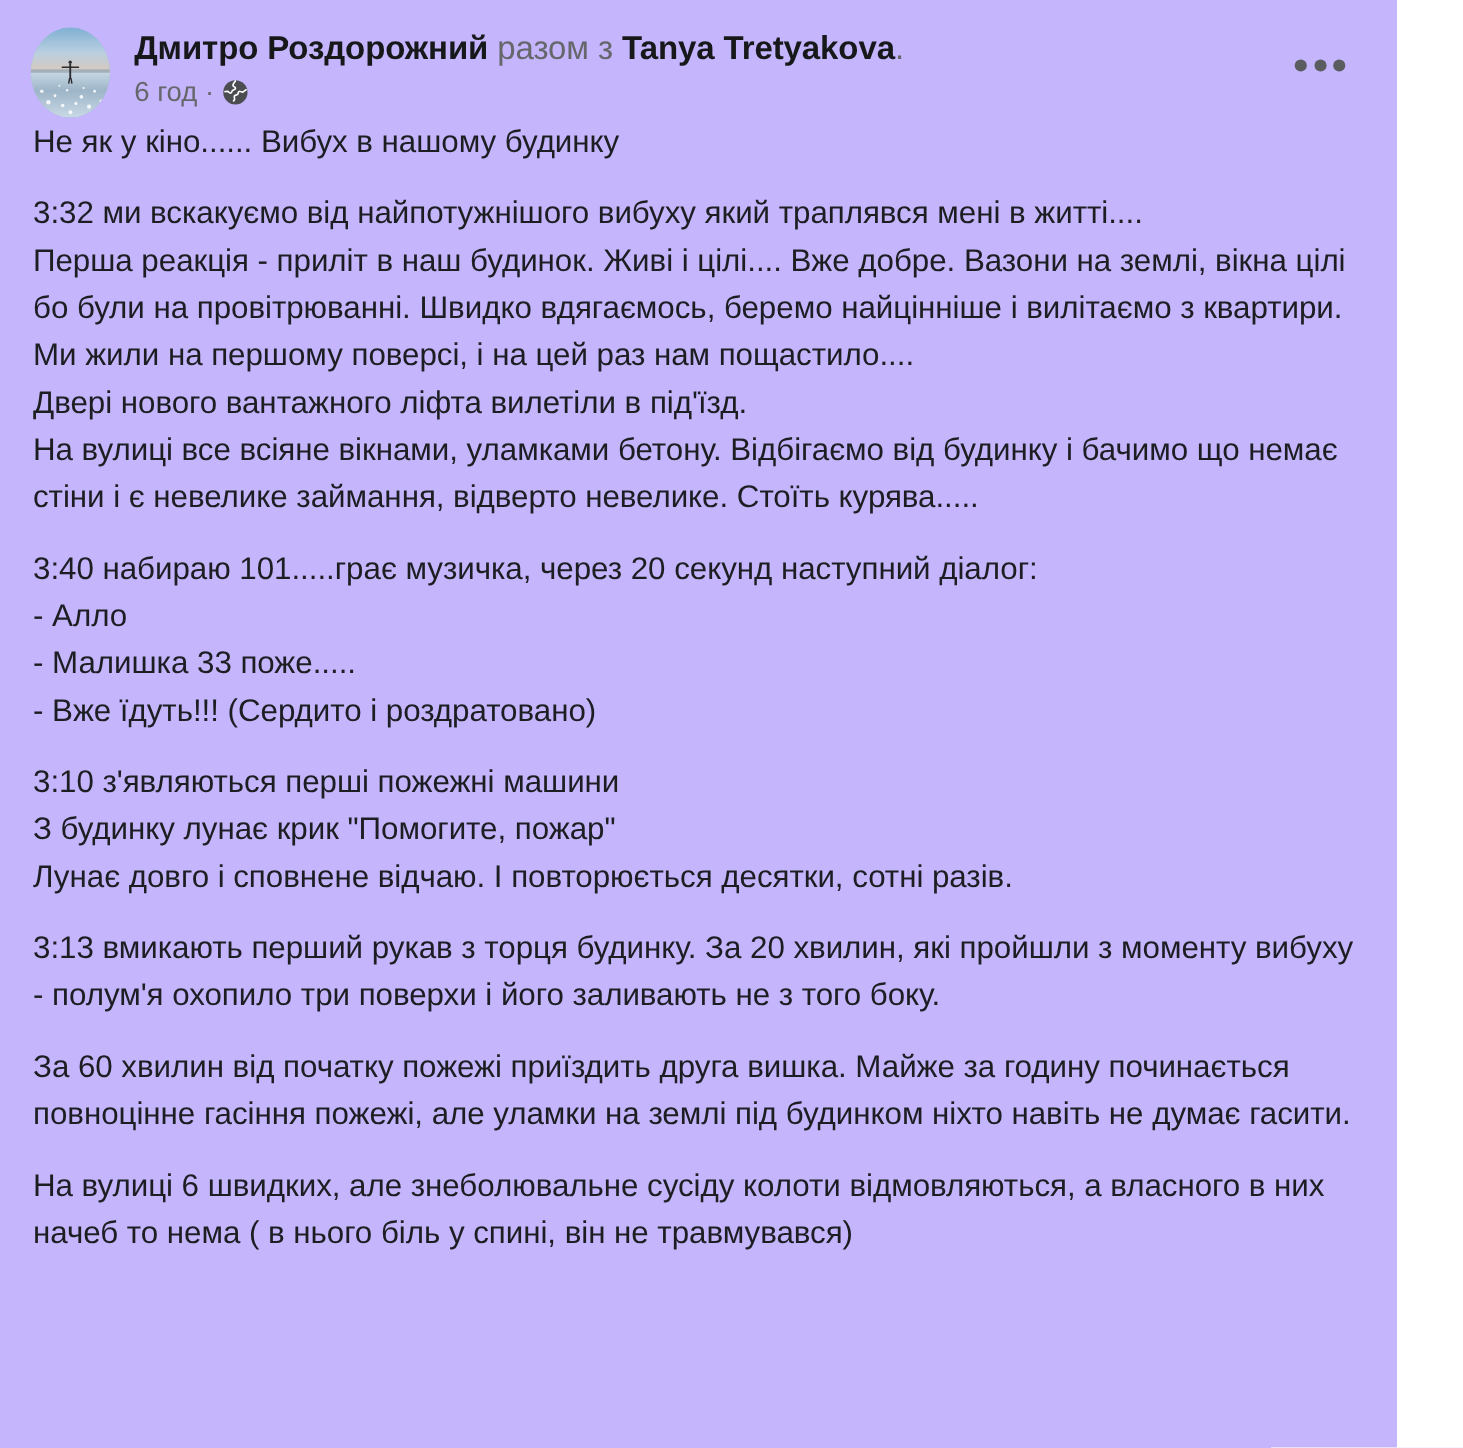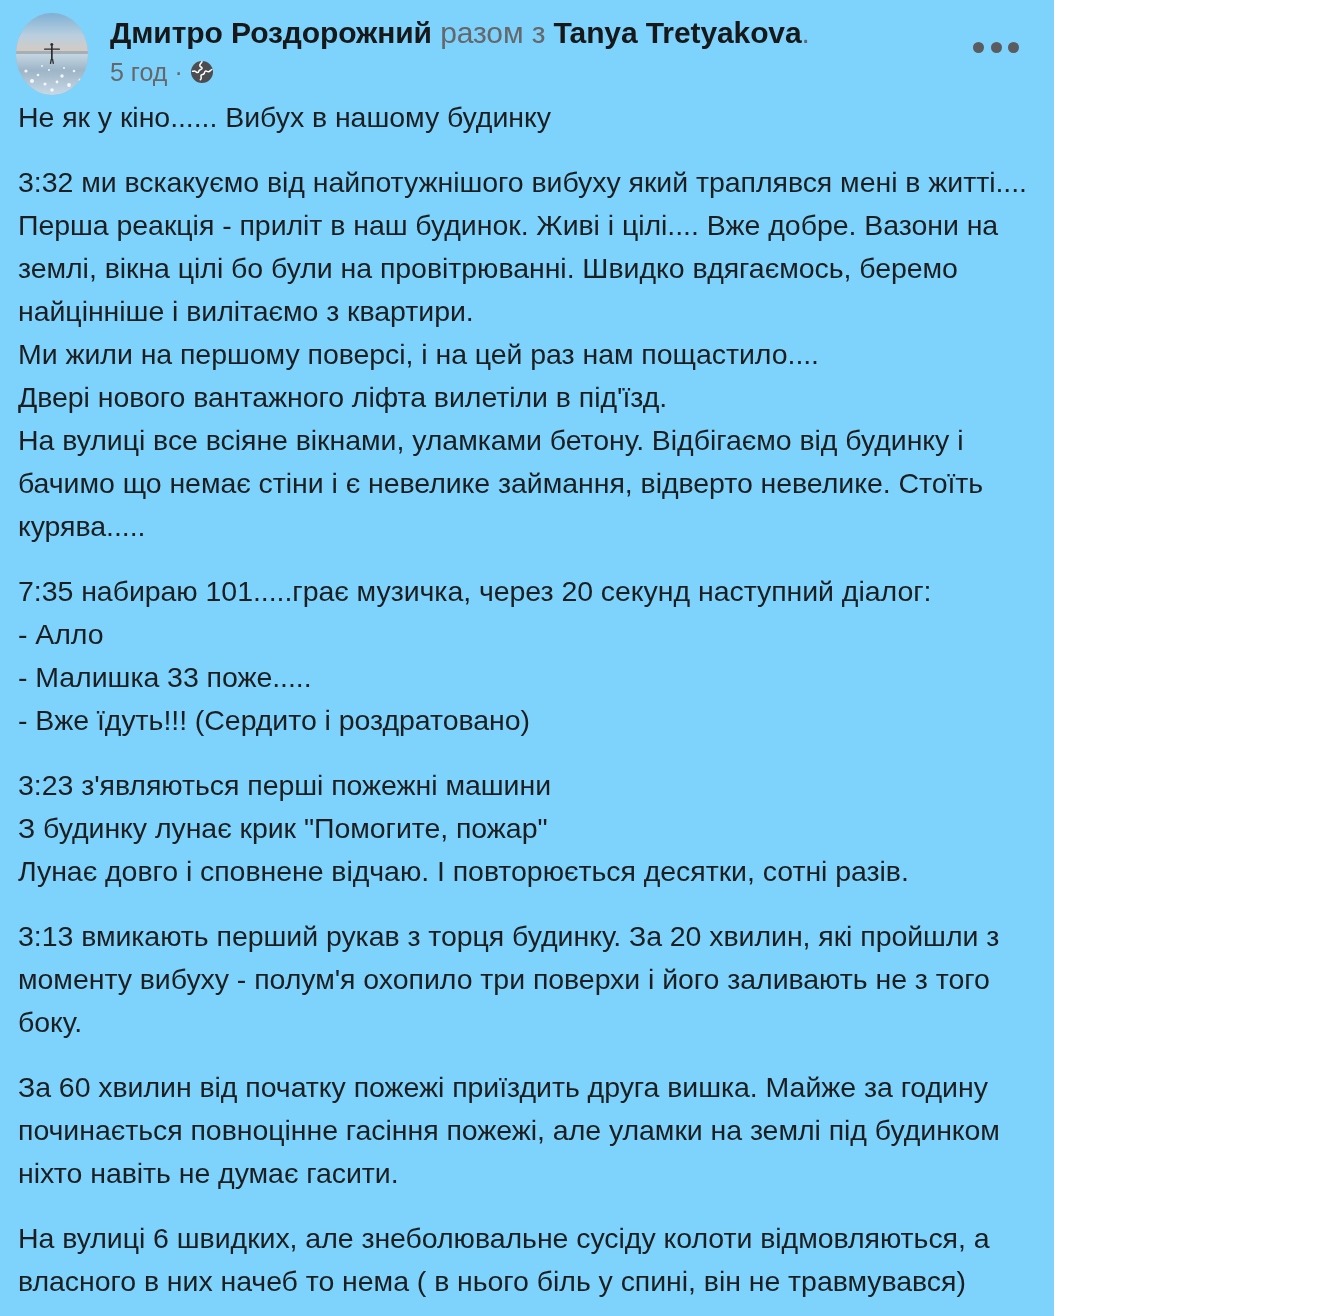--- a/index.html
+++ b/index.html
@@ -11,25 +11,25 @@
   }
   body {
     width: 1330px;
     height: 1316px;
     font-family: "Liberation Sans", "DejaVu Sans", sans-serif;
     color: #1c1e21;
     overflow: hidden;
   }
 
   .post {
-    width: 1054px;
+    width: 1270px;
     height: 1316px;
-    background: #7dd3fc;
+    background: #c4b5fd;
     position: relative;
-    padding: 0;
+    padding: 12px;
   }
 
   
   .post-header {
     display: flex;
     align-items: flex-start;
     padding: 11px 14px 0 16px;
     position: relative;
     height: 96px;
   }
@@ -182,21 +182,21 @@
           <circle cx="60" cy="78" r="1.5"></circle>
             <circle cx="19" cy="79" r="1.4"></circle>
         </g>
       </svg>
     </div>
 
     <div class="header-text">
       <div class="byline"><span class="author-name">Дмитро Роздорожний</span><span class="with-word"> </span><span class="with-word">разом з</span><span class="with-word"> </span><span class="coauthor-name">Tanya Tretyakova</span><span class="byline-period">.</span></div>
 
       <div class="meta-row">
-        <span class="meta-time">5 год</span>
+        <span class="meta-time">6 год</span>
         <span class="meta-dot">·</span>
         <span class="globe-icon">
           <svg viewBox="0 0 24 24" aria-hidden="true">
             <circle cx="12" cy="12" r="11" fill="#4b4d51"></circle>
             <path d="M12 1.6c-.9 2-2.7 2.6-2.2 4.2.4 1.3 2.1 1.1 2.3 2.3.2 1.3-1.6 1.3-2.6 2.1-1 .8-.6 2.2-1.9 2.4-1.2.2-1.6-1.2-2.7-1.5-.9-.2-1.7.4-2.4.1" fill="none" stroke="#ffffff" stroke-width="1.5" stroke-linecap="round"></path>
             <path d="M21.8 9.6c-1.4.6-2 2-3.4 2.1-1.3.1-1.9-1.1-3-.6-1.1.5-.6 2-1.5 2.8-.9.8-2.2.3-2.8 1.3-.5.9.3 1.9.1 3 0 .6-.4 1.1-.9 1.6" fill="none" stroke="#ffffff" stroke-width="1.5" stroke-linecap="round"></path>
           </svg>
         </span>
       </div>
     </div>
@@ -208,25 +208,25 @@
     </div>
   </div>
 
   <div class="post-body">
     <p class="para">Не як у кіно...... Вибух в нашому будинку</p>
     <p class="para">3:32 ми вскакуємо від найпотужнішого вибуху який траплявся мені в житті....
 Перша реакція - приліт в наш будинок. Живі і цілі.... Вже добре. Вазони на землі, вікна цілі бо були на провітрюванні. Швидко вдягаємось, беремо найцінніше і вилітаємо з квартири.
 Ми жили на першому поверсі, і на цей раз нам пощастило....
 Двері нового вантажного ліфта вилетіли в під'їзд.
 На вулиці все всіяне вікнами, уламками бетону. Відбігаємо від будинку і бачимо що немає стіни і є невелике займання, відверто невелике. Стоїть курява.....</p>
-    <p class="para">7:35 набираю 101.....грає музичка, через 20 секунд наступний діалог:
+    <p class="para">3:40 набираю 101.....грає музичка, через 20 секунд наступний діалог:
 - Алло
 - Малишка 33 поже.....
 - Вже їдуть!!! (Сердито і роздратовано)</p>
-    <p class="para">3:23 з'являються перші пожежні машини
+    <p class="para">3:10 з'являються перші пожежні машини
 З будинку лунає крик "Помогите, пожар"
 Лунає довго і сповнене відчаю. І повторюється десятки, сотні разів.</p>
     <p class="para">3:13 вмикають перший рукав з торця будинку. За 20 хвилин, які пройшли з моменту вибуху - полум'я охопило три поверхи і його заливають не з того боку.</p>
     <p class="para">За 60 хвилин від початку пожежі приїздить друга вишка. Майже за годину починається повноцінне гасіння пожежі, але уламки на землі під будинком ніхто навіть не думає гасити.</p>
     <p class="para">На вулиці 6 швидких, але знеболювальне сусіду колоти відмовляються, а власного в них начеб то нема ( в нього біль у спині, він не травмувався)</p>
 
   </div>
 
 </div>
 

